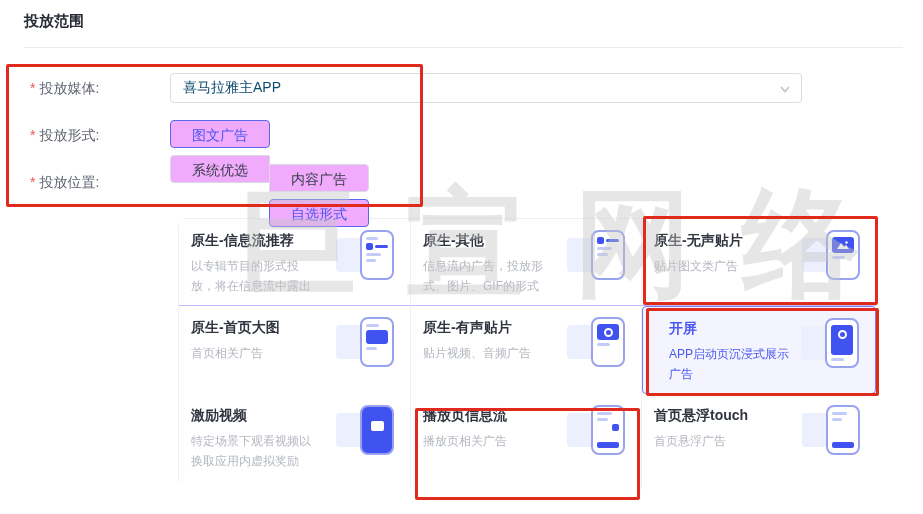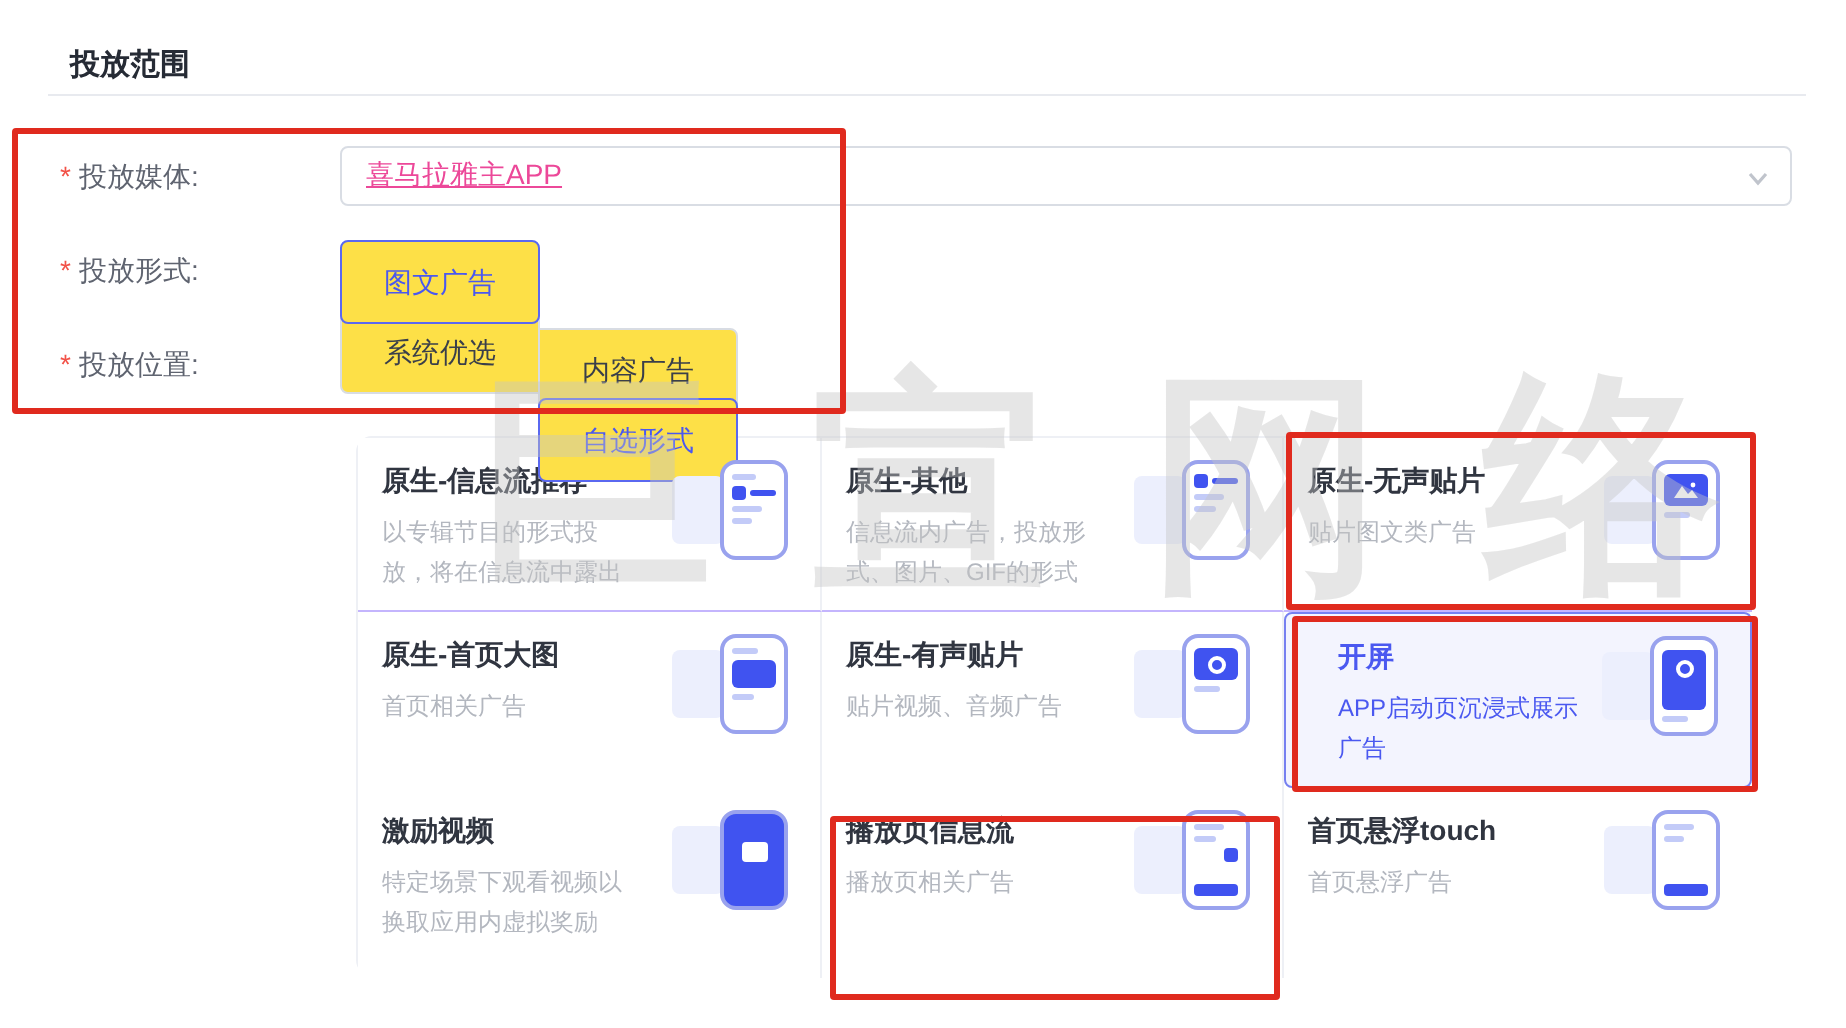--- a/index.html
+++ b/index.html
@@ -1,39 +1,39 @@
 <!DOCTYPE html>
 <html><head>
 <meta charset="utf-8">
 <style>
   html,body{margin:0;padding:0;}
   body{
     width:923px;height:514px;position:relative;background:#fff;overflow:hidden;
     font-family:"Liberation Sans","DejaVu Sans",sans-serif;color:#303540;
   }
-  .page-title{position:absolute;left:24px;top:12px;font-size:15px;font-weight:bold;color:#262b35;margin:11px;}
+  .page-title{position:absolute;left:24px;top:12px;font-size:15px;font-weight:bold;color:#262b35;margin:0;}
   .divider{position:absolute;left:24px;top:47px;width:879px;height:1px;background:#e8eaef;}
 
   
   .form-label{position:absolute;left:30px;font-size:14px;color:#5f6470;}
   .req{color:#f25248;margin-right:4px;}
   .lbl-media{top:80px;} .lbl-format{top:127px;} .lbl-position{top:174px;}
 
   .select{
-    position:absolute;left:170px;top:73px;width:726px;height:30px;box-sizing:border-box;
+    position:absolute;left:170px;top:73px;width:632px;height:30px;box-sizing:border-box;
     border:1px solid #d9dde4;border-radius:4px;background:#fff;
-    display:flex;align-items:center;padding:0 30px 0 12px;font-size:14px;color:#ec4899;text-decoration:underline;
+    display:flex;align-items:center;padding:0 30px 0 12px;font-size:14px;color:#0c4a6e;
   }
   .select .chev{position:absolute;right:10px;top:8px;}
 
   .btn-group{position:absolute;left:170px;display:flex;}
   .grp-format{top:120px;} .grp-position{top:155px;}
   .gbtn{
-    height:42px;box-sizing:border-box;line-height:28px;padding:0 21px;font-size:14px;color:#3a3f4a;
-    background:#fde047;border:1px solid #d8dce3;cursor:pointer;position:relative;
+    height:28px;box-sizing:border-box;line-height:28px;padding:0 21px;font-size:14px;color:#3a3f4a;
+    background:#f0abfc;border:1px solid #d8dce3;cursor:pointer;position:relative;
   }
   .gbtn:first-child{border-radius:4px 0 0 4px;}
   .gbtn:last-child{border-radius:0 4px 4px 0;margin-left:-1px;margin-top:44px;}
   .gbtn.sel{border:1px solid #5a68f0;color:#4a58f0;border-radius:4px;z-index:2;}
 
   
   .anno{position:absolute;border:3px solid #e02a1e;border-radius:2px;z-index:10;pointer-events:none;}
   .anno-form{left:6px;top:64px;width:411px;height:137px;}
   .anno-silent{left:464px;top:-3px;width:229px;height:83px;}
   .anno-splash{left:467px;top:89px;width:227px;height:82px;}

